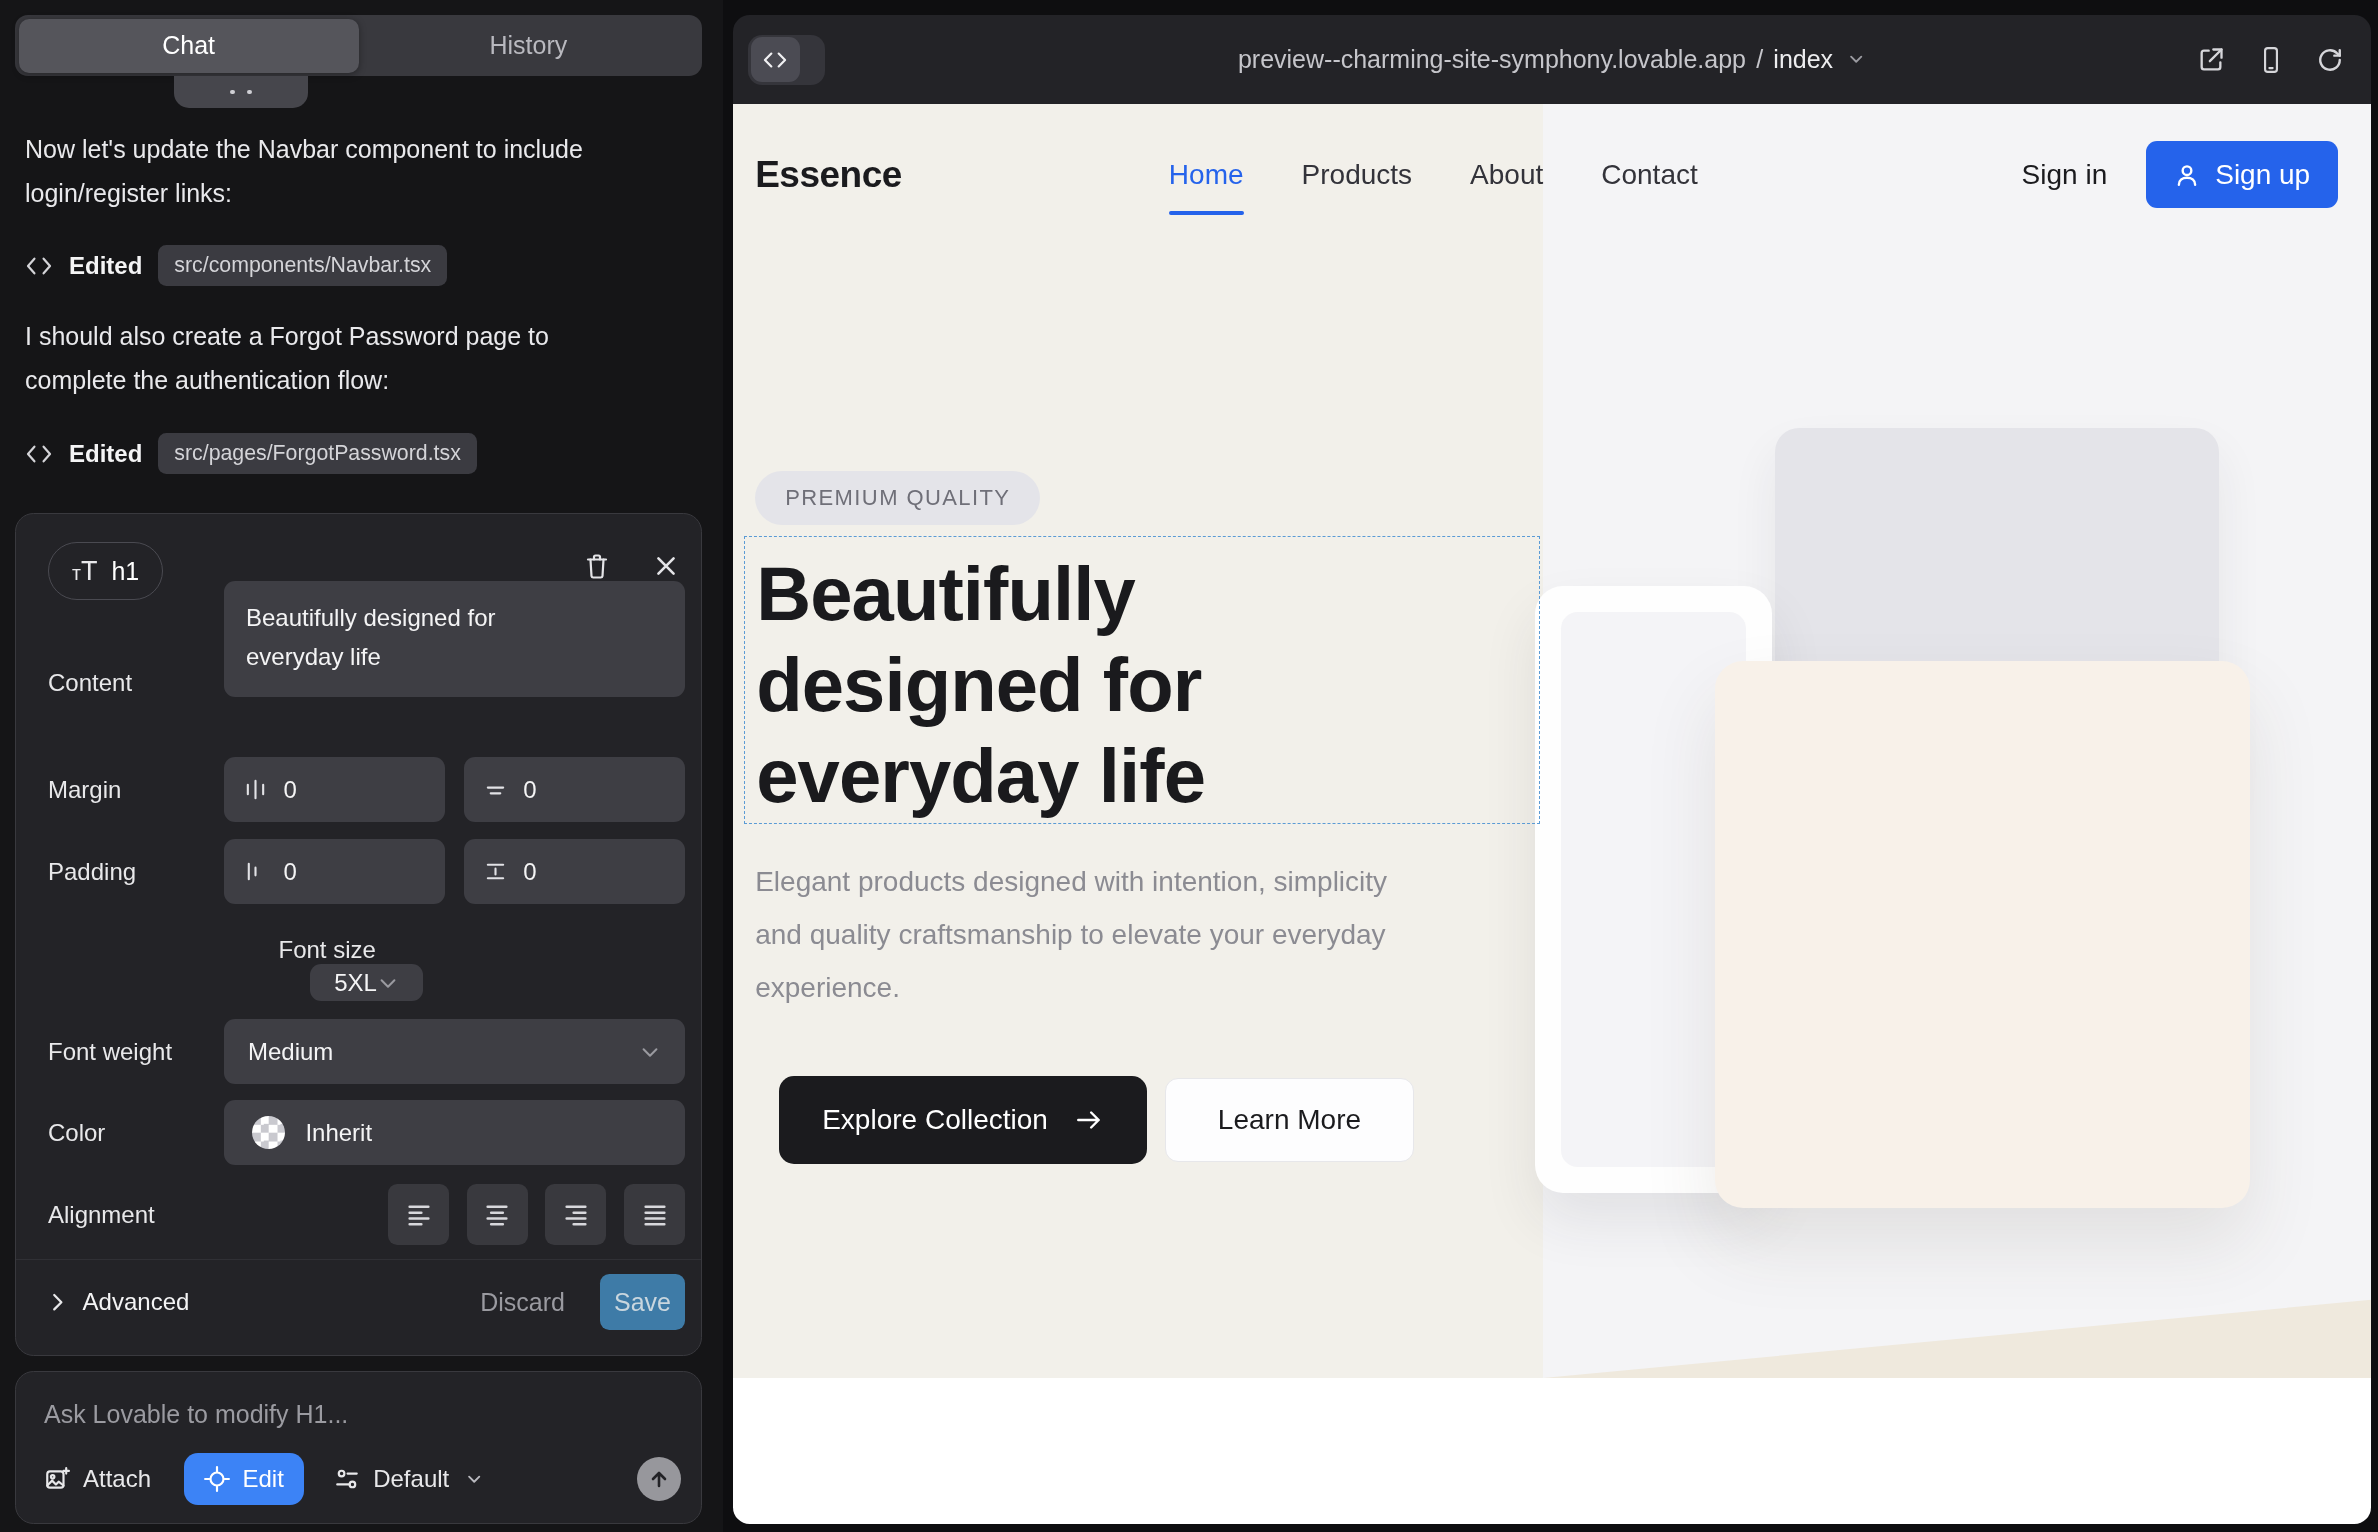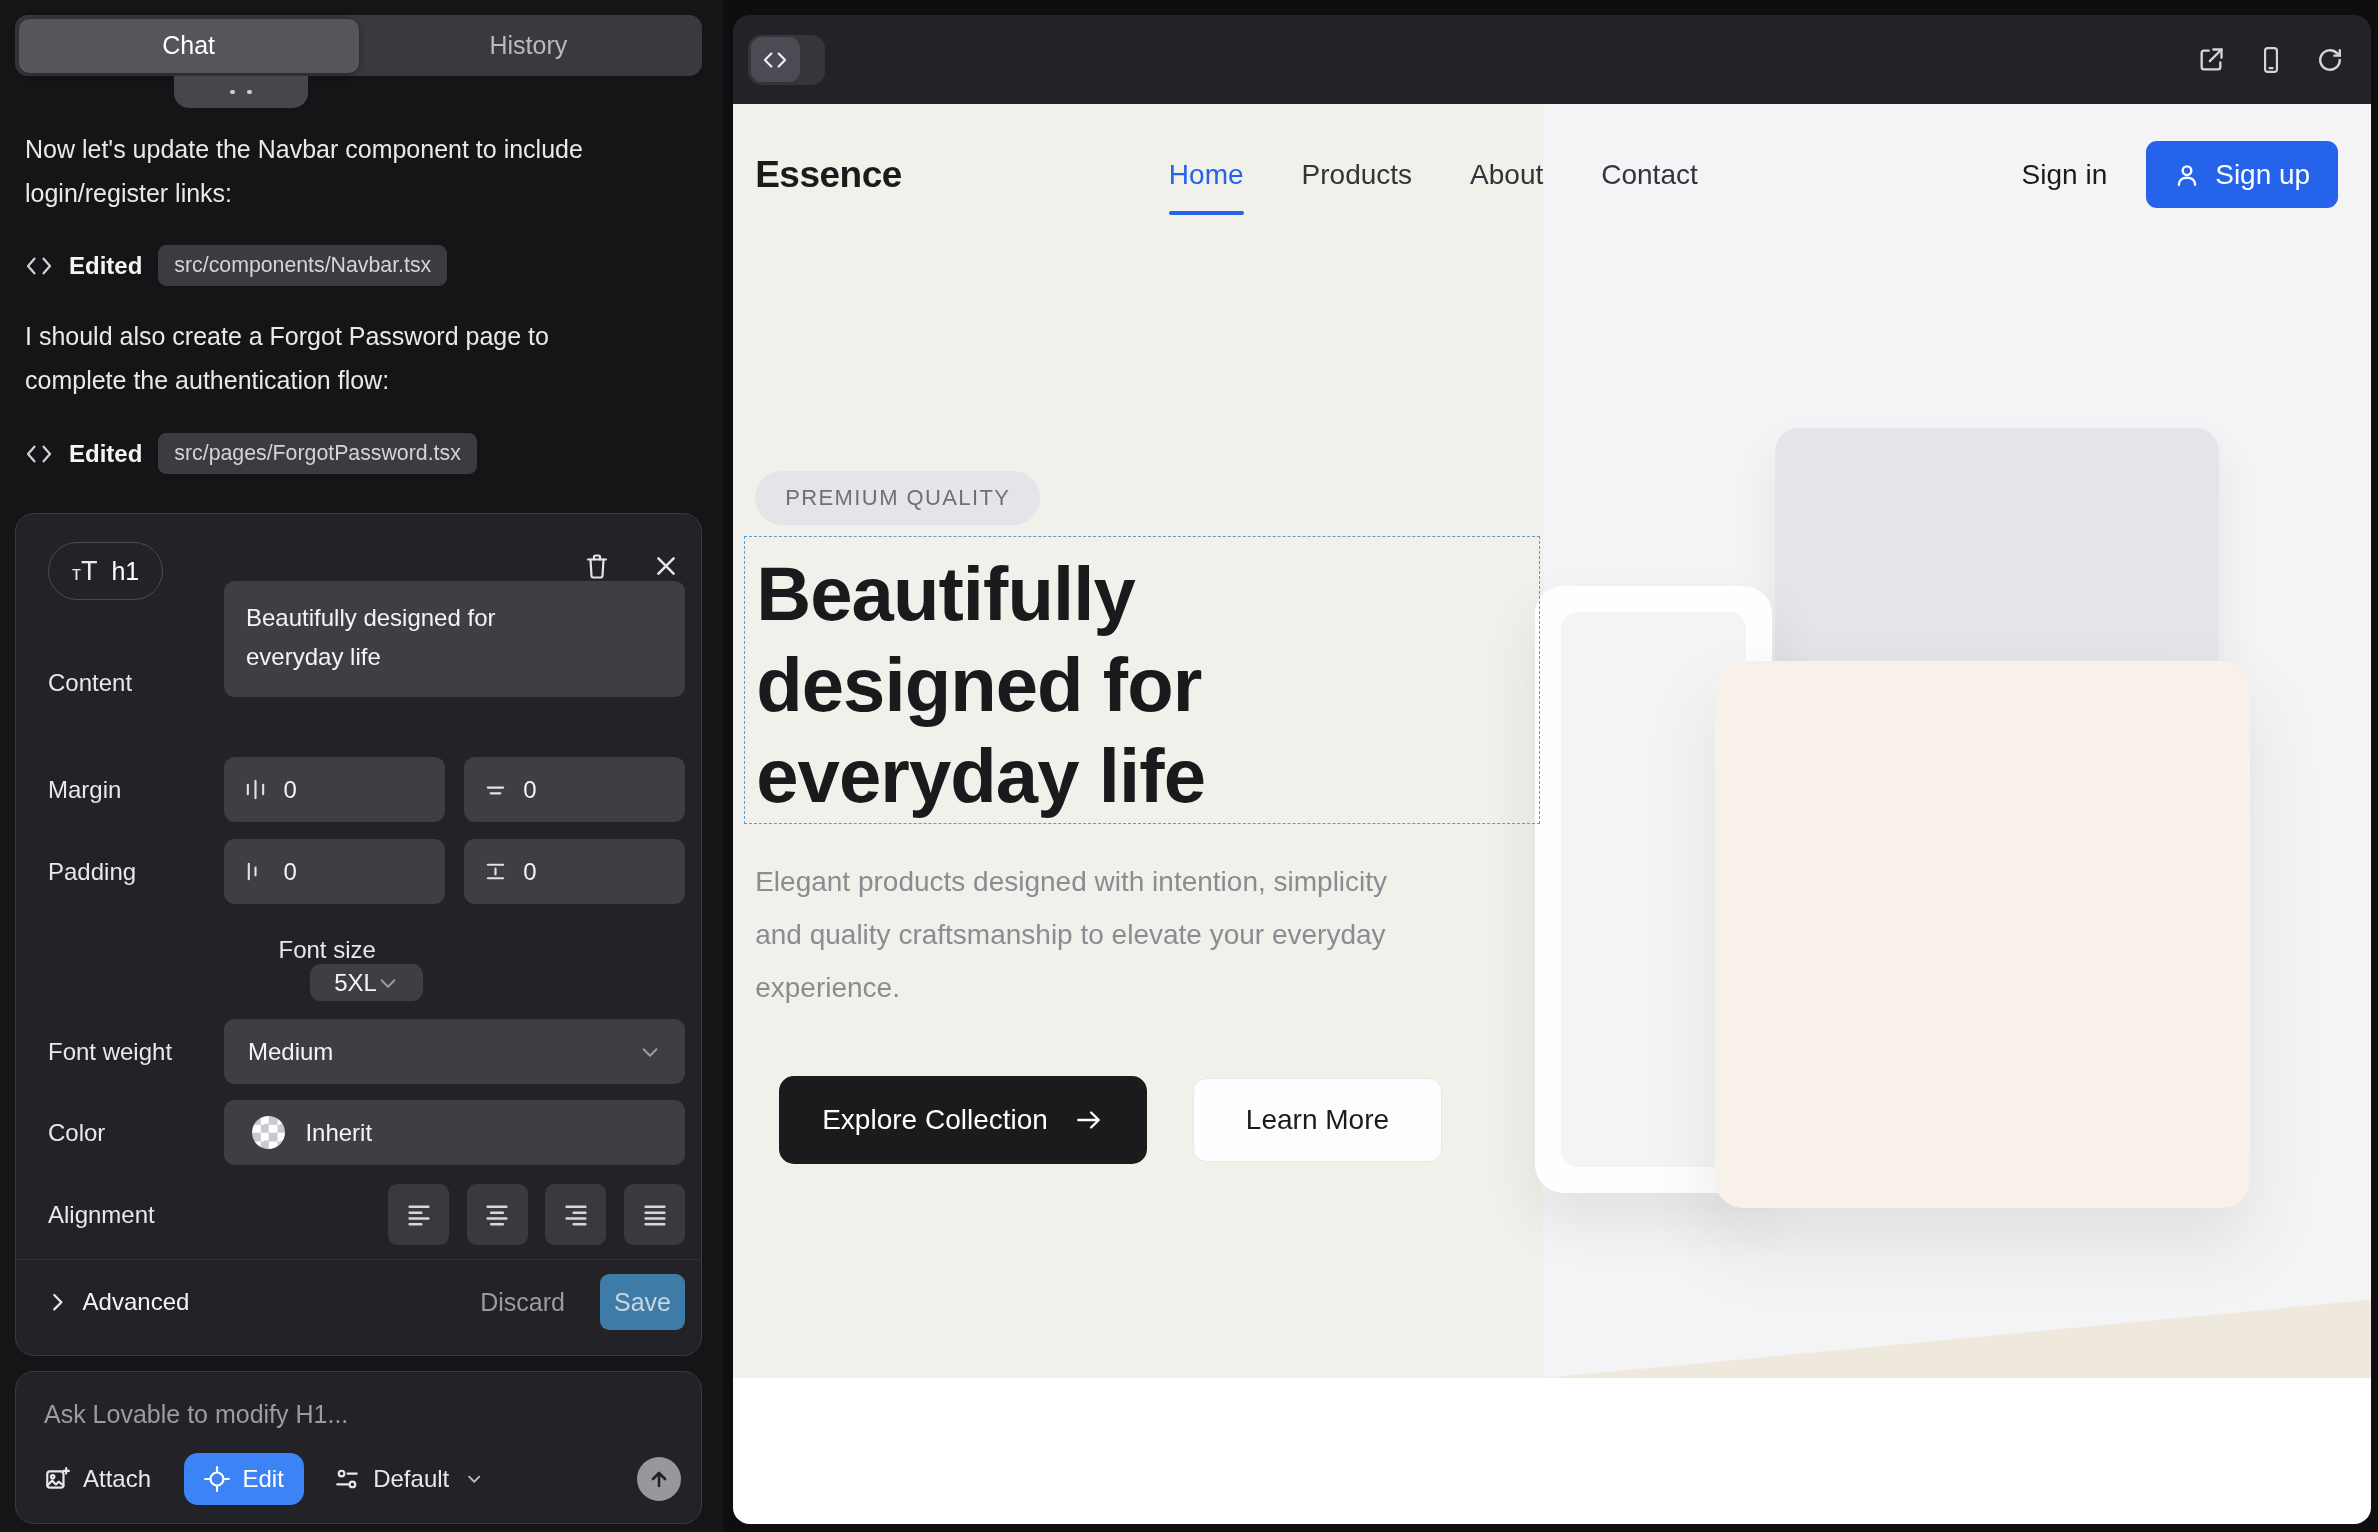--- a/index.html
+++ b/index.html
@@ -141,21 +141,21 @@
   .signup { height:67px; padding:0 28px; background:#2563eb; border-radius:11px; color:#ffffff; font-size:28px;
             display:flex; align-items:center; gap:15px; cursor:pointer; }
 
   .qbadge { position:absolute; left:22px; top:367px; height:54px; padding:0 30px; background:#e4e4e9;
             border-radius:27px; display:inline-flex; align-items:center; font-size:22px; letter-spacing:1.4px;
             color:#6f6f78; }
   .h1box { position:absolute; left:11px; top:432px; width:796px; height:288px; border:1.9px dashed #5b9bd5; }
   .h1box h1 { padding:11px 102px 0 11px; font-size:76px; line-height:91px; font-weight:600; color:#1a1a1d;
               letter-spacing:-0.9px; }
   .desc { position:absolute; left:22px; top:751px; width:668px; font-size:28px; line-height:53px; color:#8b8b92; }
-  .ctas { position:absolute; left:22px; top:972px; display:flex; align-items:center; gap:46px;padding-left:24px; }
+  .ctas { position:absolute; left:22px; top:972px; display:flex; align-items:center; gap:18px;padding-left:24px; }
   .cta-primary { height:88px; padding:0 43px; background:#1b1b1e; border-radius:15px; color:#ffffff;
                  font-size:28px; display:flex; align-items:center; gap:26px; cursor:pointer; }
   .cta-secondary { height:84px; padding:0 52px; background:#fdfdfe; border:1.9px solid #e7e7ea; border-radius:13px;
                  color:#1b1b1e; font-size:28px; display:flex; align-items:center; cursor:pointer; }
 </style>
 </head>
 <body>
 
 <div class="lp">
 
@@ -388,20 +388,30 @@
   <div class="window">
 
     <div class="chrome">
       <div class="codetoggle">
         <div class="seg">
           <svg width="28" height="22" viewBox="0 0 30 24" fill="none" stroke="currentColor" stroke-width="2.4" stroke-linecap="round" stroke-linejoin="round">
             <polyline points="11,5 4,12 11,19"></polyline>
               <polyline points="19,5 26,12 19,19"></polyline>
           </svg>
         </div>
+      </div>
+      <div class="urlbar">
+        <span>preview--charming-site-symphony.lovable.app</span>
+        <span>/</span>
+        <span class="page">index</span>
+        <span class="chev">
+          <svg width="20.4" height="20.4" viewBox="0 0 24 24" fill="none" stroke="currentColor" stroke-width="2.2" stroke-linecap="round" stroke-linejoin="round">
+              <polyline points="6,9 12,15 18,9"></polyline>
+            </svg>
+        </span>
       </div>
       <div class="chromeacts">
         <span class="cabtn">
           <svg width="28" height="28" viewBox="0 0 24 24" fill="none" stroke="currentColor" stroke-width="2" stroke-linecap="round" stroke-linejoin="round">
             <path d="M10 4H6a2 2 0 0 0-2 2v12a2 2 0 0 0 2 2h12a2 2 0 0 0 2-2v-4"></path>
             <path d="M14 3h7v7"></path>
               <path d="M21 3L11 13"></path>
           </svg>
         </span>
         <span class="cabtn">

